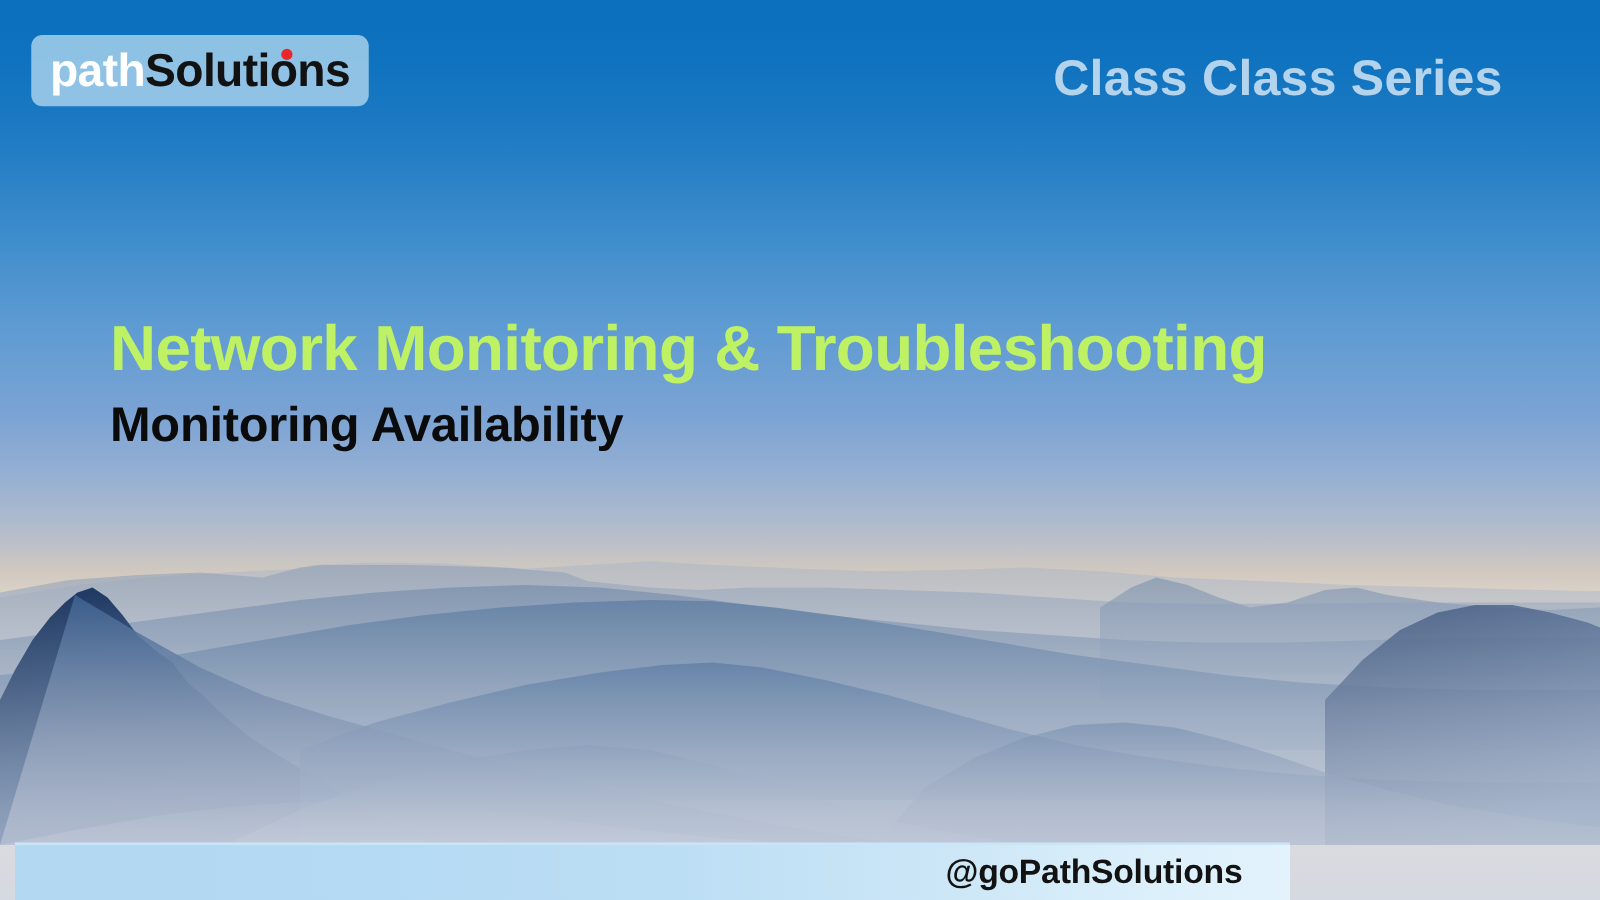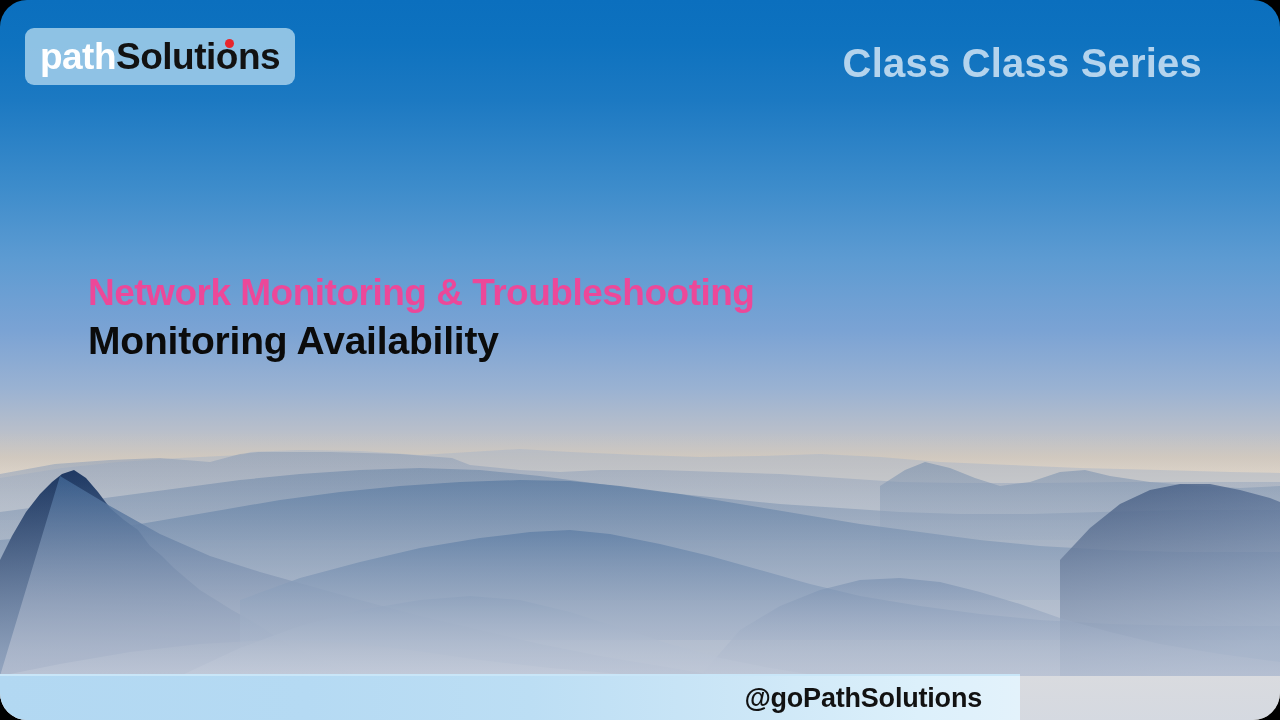--- a/index.html
+++ b/index.html
@@ -7,21 +7,20 @@
     margin: 0;
     padding: 0;
     background: #000;
   }
   #slide {
     position: relative;
     width: 1280px;
     height: 720px;
     overflow: hidden;
     font-family: "Liberation Sans", sans-serif;
-    border-radius: 27px;
     -webkit-font-smoothing: antialiased;
   }
 
   
   .bg-photo {
     position: absolute;
     left: 0; top: 0;
     width: 1280px; height: 720px;
   }
   .sky {
@@ -115,44 +114,43 @@
     color: rgba(226, 238, 250, 0.78);
     letter-spacing: 0.2px;
     white-space: nowrap;
   }
 
   
   .title {
     position: absolute;
     left: 88px;
     top: 252px;
-    font-size: 37px;
-    font-weight: 700;
-    color: #ec4899;
+    font-size: 51px;
+    font-weight: 700;
+    color: #bef264;
     letter-spacing: -0.5px;
     white-space: nowrap;
     line-height: 1.05;
-    margin-top: 22px;
   }
   .subtitle {
     position: absolute;
     left: 88px;
     top: 320px;
     font-size: 39px;
     font-weight: 700;
     color: #0b0b0b;
     letter-spacing: -0.2px;
     white-space: nowrap;
     line-height: 1.1;
   }
 
   
   .bottom-bar {
     position: absolute;
-    left: 0;
+    left: 12px;
     bottom: 0;
     width: 1020px;
     height: 44px;
     background: linear-gradient(to right,
       #b2d8f2 0%,
       #b5daf3 30%,
       #bcdef4 52%,
       #cde7f7 74%,
       #dcf0fb 90%,
       #e3f2fb 100%);

